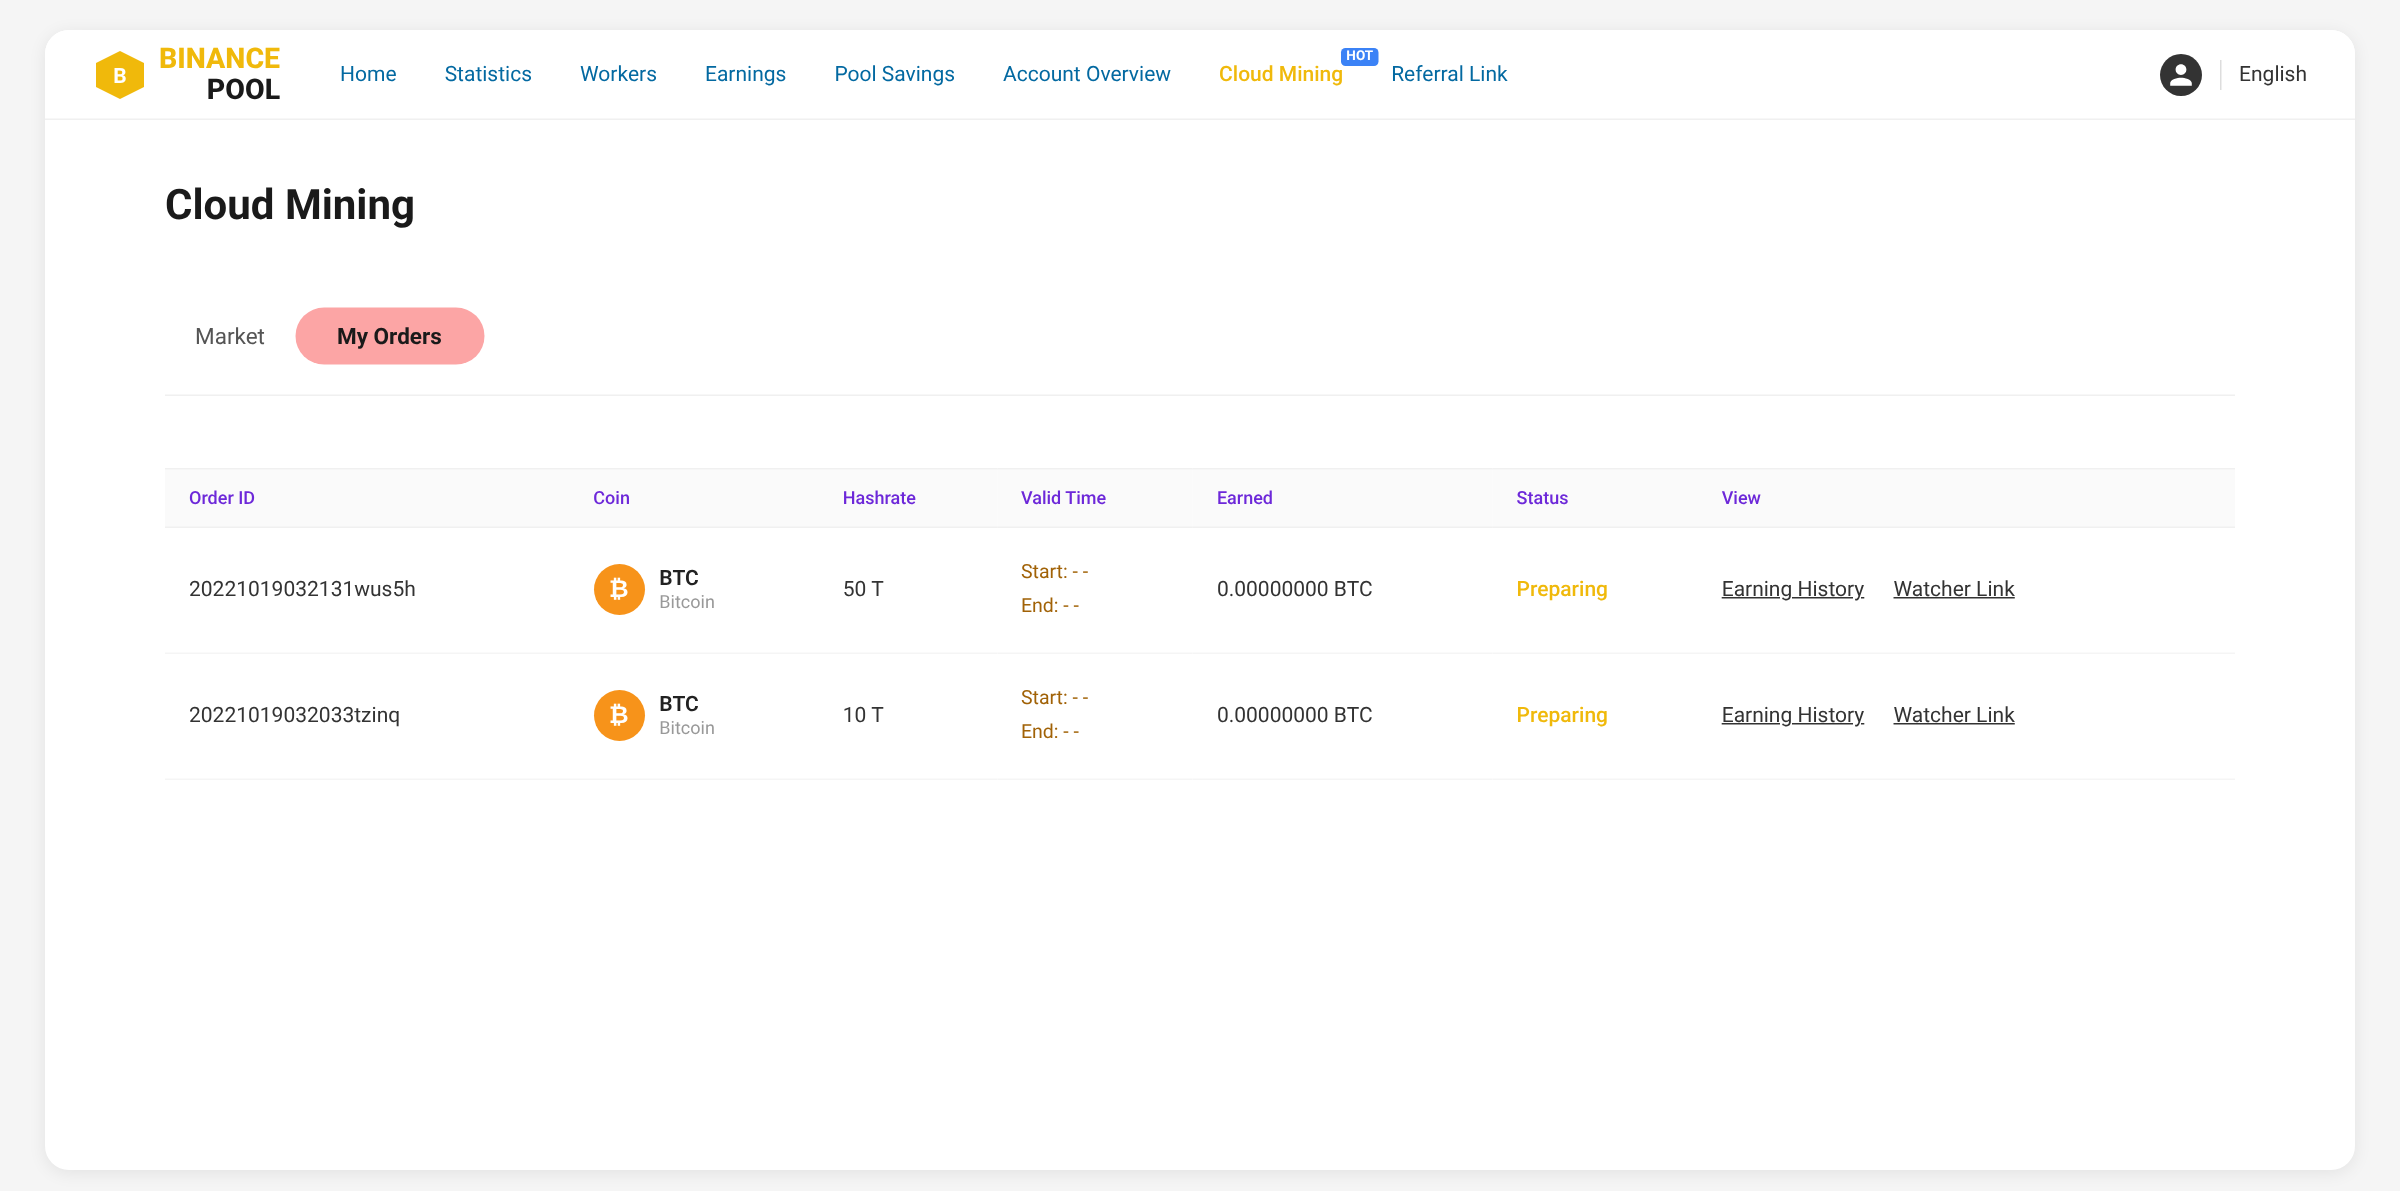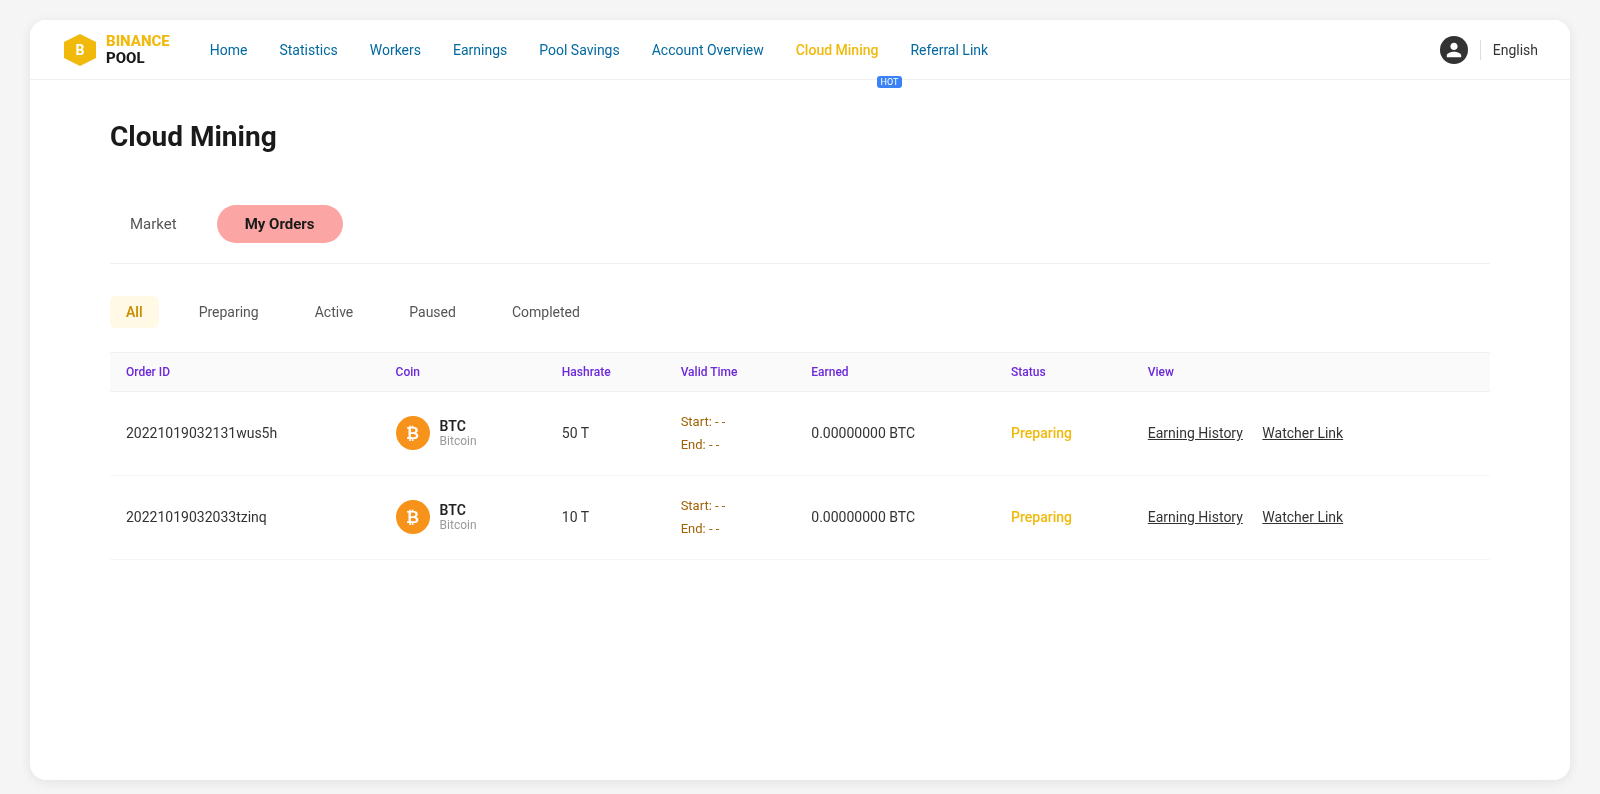--- a/index.html
+++ b/index.html
@@ -34,23 +34,24 @@
       align-items: center;
       gap: 8px;
       margin-right: 40px;
     }
     .logo-icon {
       width: 36px;
       height: 36px;
     }
     .logo-text {
       font-weight: 800;
-      font-size: 15px;
+      font-size: 19px;
       line-height: 1.1;
       color: #1a1a1a;
+      text-align: right;
     }
     .logo-text span {
       color: #F0B90B;
     }
     .nav-links {
       display: flex;
       align-items: center;
       gap: 32px;
       flex: 1;
     }
@@ -67,27 +68,26 @@
     .nav-link-cloud {
       position: relative;
       display: flex;
       align-items: center;
       gap: 4px;
     }
     .hot-badge {
       background: #3b82f6;
       color: #fff;
       font-size: 9px;
-      font-weight: 400;
+      font-weight: 700;
       padding: 1px 4px;
       border-radius: 3px;
       position: absolute;
       top: -10px;
       right: -24px;
-      margin-top: 44px;
     }
     .nav-right {
       display: flex;
       align-items: center;
       gap: 12px;
     }
     .user-icon {
       width: 28px;
       height: 28px;
       border-radius: 50%;
@@ -130,24 +130,23 @@
       border-radius: 8px;
       padding: 14px 28px;
       font-size: 15px;
       font-weight: 600;
       cursor: pointer;
     }
     
     .tab-bar {
       display: flex;
       align-items: center;
-      gap: 20px;
       padding: 20px 0;
       border-bottom: 1px solid #f0f0f0;
-      margin-bottom: 32px;
+      margin-bottom: 48px;
     }
     .tab-market {
       font-size: 15px;
       color: #555;
       cursor: pointer;
       padding: 10px 20px;
     }
     .tab-my-orders {
       background: #fca5a5;
       color: #1a1a1a;
@@ -290,27 +289,20 @@
 
     <div class="page-header">
       <h1 class="page-title">Cloud Mining</h1>
     </div>
 
     <div class="tab-bar">
       <span class="tab-market">Market</span>
       <span class="tab-my-orders">My Orders</span>
     </div>
 
-    <div class="status-filter">
-      <span class="filter-btn active">All</span>
-      <span class="filter-btn">Preparing</span>
-      <span class="filter-btn">Active</span>
-      <span class="filter-btn">Paused</span>
-      <span class="filter-btn">Completed</span>
-    </div>
 
     <table class="orders-table">
       <thead>
         <tr>
           <th>Order ID</th>
           <th>Coin</th>
           <th>Hashrate</th>
           <th>Valid Time</th>
           <th>Earned</th>
           <th>Status</th>

